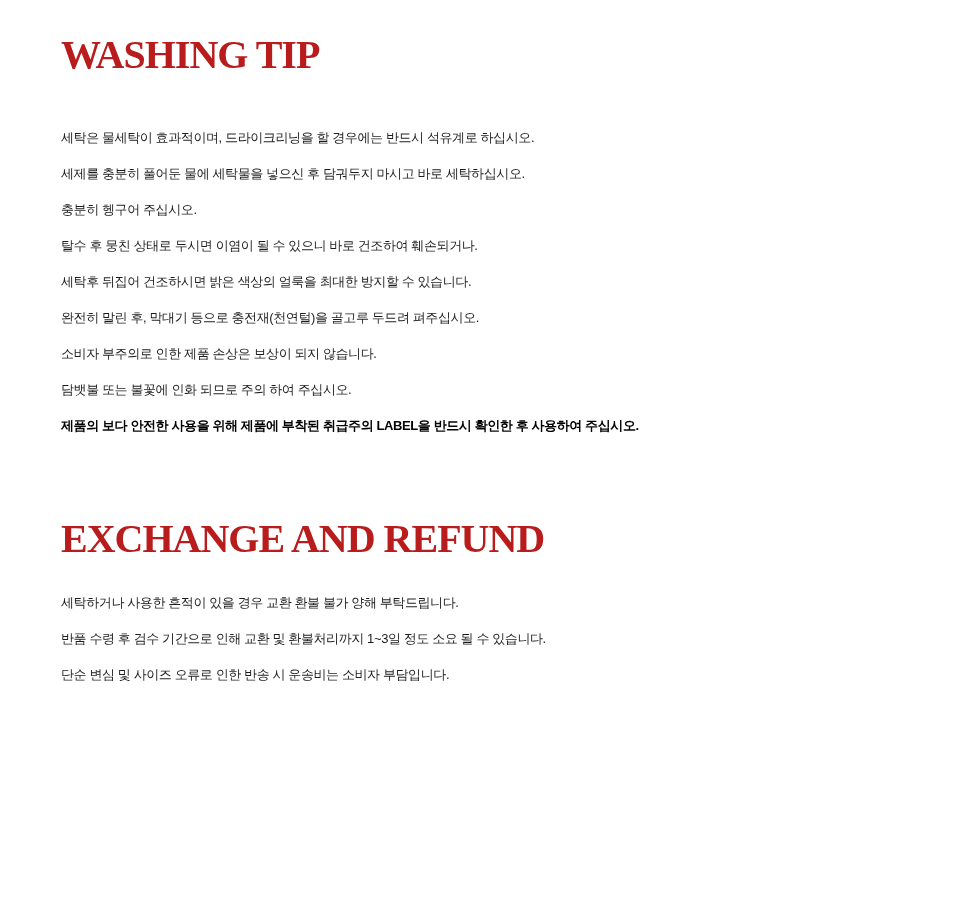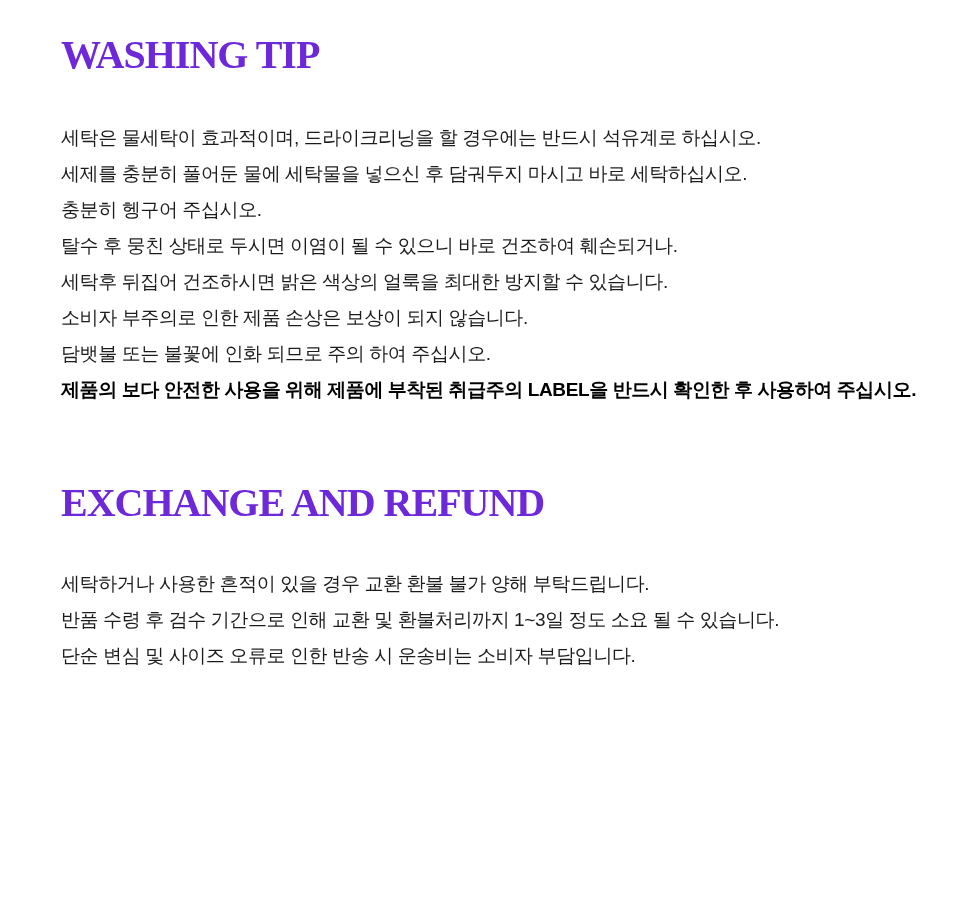--- a/index.html
+++ b/index.html
@@ -19,32 +19,32 @@
     box-sizing: border-box;
     padding: 0 50px 0 61px;
   }
   .section-title {
     margin: 0;
     font-family: "Liberation Serif", "DejaVu Serif", serif;
     font-weight: 700;
     font-size: 40px;
     line-height: 46px;
     letter-spacing: -1px;
-    color: #6d28d9;
+    color: #b91c1c;
   }
   .title-washing { margin-top: 32px; }
   .title-exchange { margin-top: 72px; }
   .para {
-    font-size: 19px;
+    font-size: 13px;
     line-height: 36px;
     letter-spacing: -0.4px;
     color: #1c1c1c;
   }
   .para-washing { margin-top: 42px; }
-  .para-exchange { margin-top: 40px; }
+  .para-exchange { margin-top: 23px; }
   .text-line {
     white-space: nowrap;
   }
   .text-line.bold {
     font-weight: 700;
     color: #000000;
   }
 </style>
 </head>
 <body>
@@ -53,20 +53,21 @@
   <div class="content">
 
     <h1 class="section-title title-washing">WASHING TIP</h1>
 
     <div class="para para-washing">
       <div class="text-line">세탁은 물세탁이 효과적이며, 드라이크리닝을 할 경우에는 반드시 석유계로 하십시오.</div>
       <div class="text-line">세제를 충분히 풀어둔 물에 세탁물을 넣으신 후 담궈두지 마시고 바로 세탁하십시오.</div>
       <div class="text-line">충분히 헹구어 주십시오.</div>
       <div class="text-line">탈수 후 뭉친 상태로 두시면 이염이 될 수 있으니 바로 건조하여 훼손되거나.</div>
       <div class="text-line">세탁후 뒤집어 건조하시면 밝은 색상의 얼룩을 최대한 방지할 수 있습니다.</div>
+      <div class="text-line">완전히 말린 후, 막대기 등으로 충전재(천연털)을 골고루 두드려 펴주십시오.</div>
       <div class="text-line">소비자 부주의로 인한 제품 손상은 보상이 되지 않습니다.</div>
       <div class="text-line">담뱃불 또는 불꽃에 인화 되므로 주의 하여 주십시오.</div>
       <div class="text-line bold">제품의 보다 안전한 사용을 위해 제품에 부착된 취급주의 LABEL을 반드시 확인한 후 사용하여 주십시오.</div>
     </div>
 
     <h1 class="section-title title-exchange">EXCHANGE AND REFUND</h1>
 
     <div class="para para-exchange">
       <div class="text-line">세탁하거나 사용한 흔적이 있을 경우 교환 환불 불가 양해 부탁드립니다.</div>
       <div class="text-line">반품 수령 후 검수 기간으로 인해 교환 및 환불처리까지 1~3일 정도 소요 될 수 있습니다.</div>

